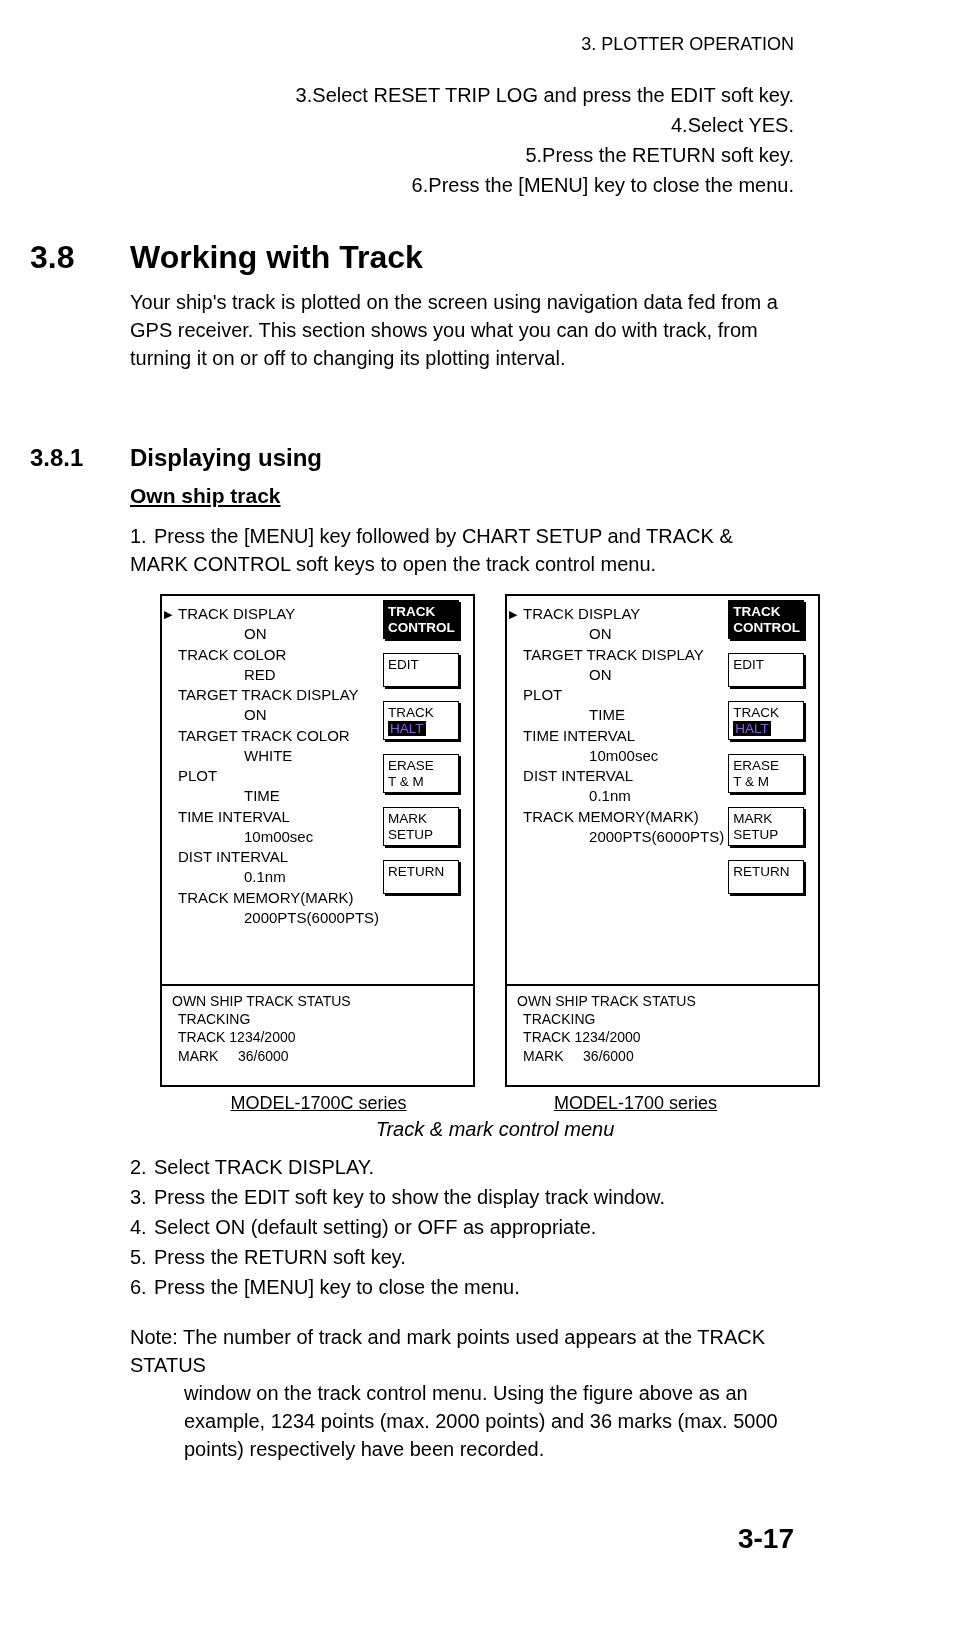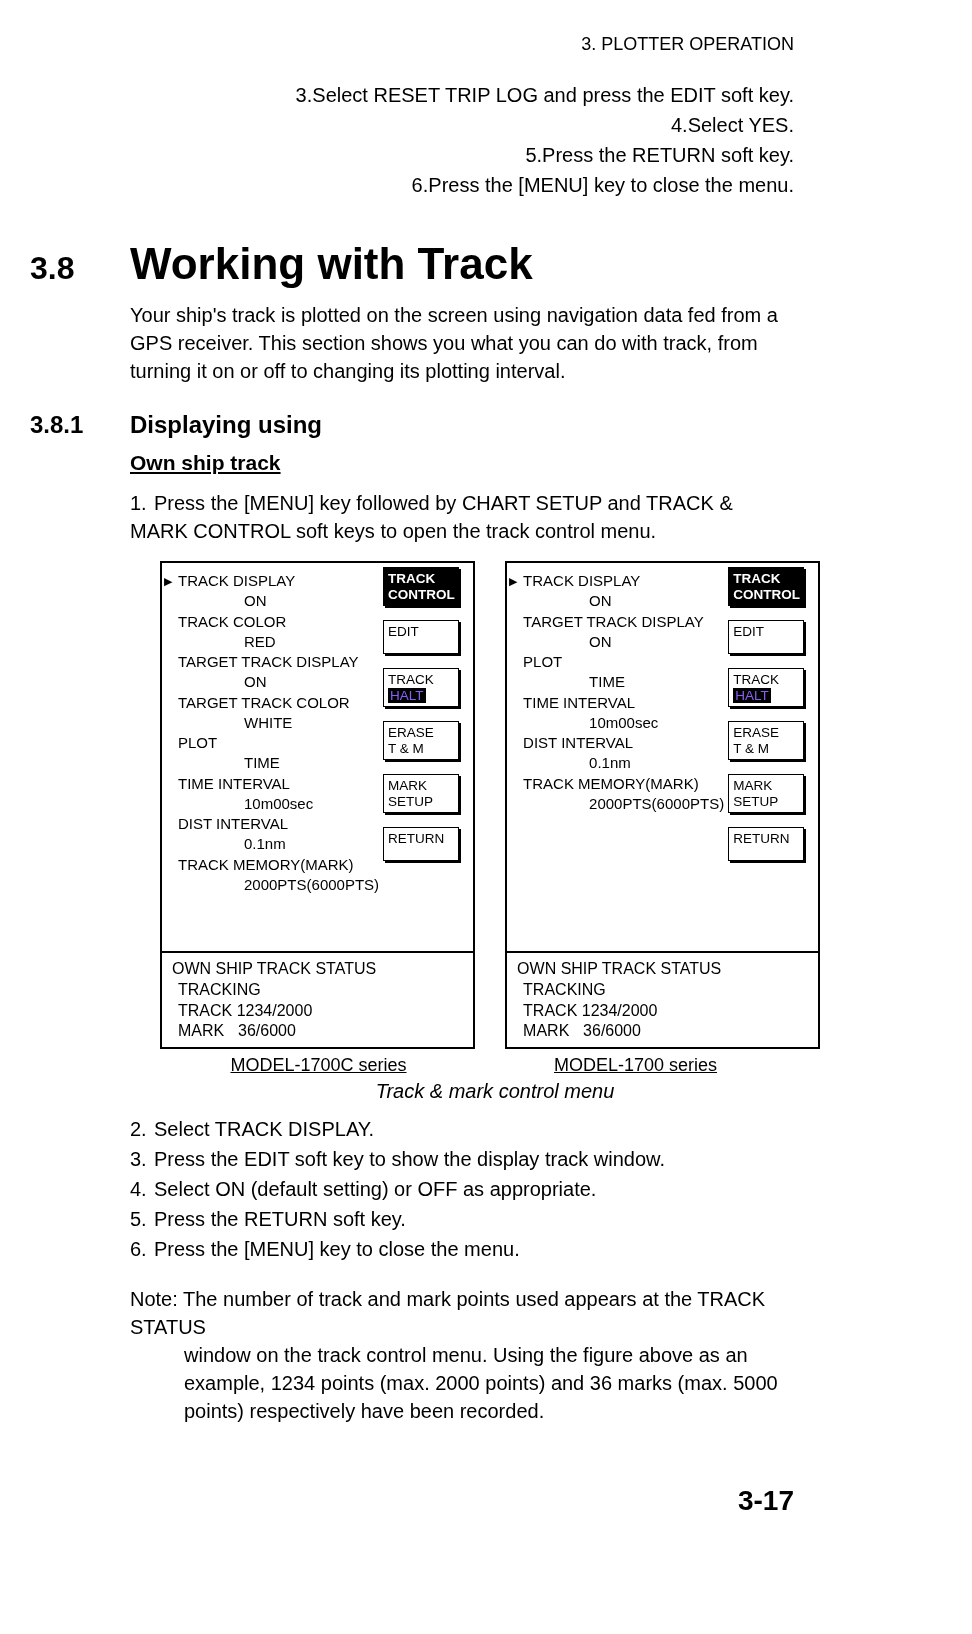--- a/index.html
+++ b/index.html
@@ -38,26 +38,27 @@
   }
   .h-num {
     font-size: 32px;
     font-weight: bold;
     width: 100px;
   }
   .h-num-sub {
     font-size: 24px;
     font-weight: bold;
     width: 100px;
-  }
-  .h-title { font-size: 44px; font-weight: bold; }
+    margin-top: 32px;
+  }
+  .h-title { font-size: 32px; font-weight: bold; }
   .h-title-sub { font-size: 24px; font-weight: bold; }
   .section-para {
     margin-left: 100px;
-    margin-bottom: 26px;
+    margin-bottom: 40px;
   }
   .sub-heading {
     margin-left: 100px;
     font-size: 21px;
     font-weight: bold;
     text-decoration: underline;
     margin-bottom: 14px;
   }
   .steps-indented {
     margin-left: 100px;
@@ -123,22 +124,22 @@
     min-height: 34px;
   }
   .sk-active {
     background: #000; color: #fff; font-weight: bold;
   }
   .sk-halt-line2 {
     background: #000; color: #8b5cf6; display: inline-block; padding: 0 2px; font-weight: normal;
   }
   .status-box {
     border-top: 2px solid #000;
-    padding: 6px 10px 5px 10px;
-    font-size: 16px;
+    padding: 6px 10px 20px 10px;
+    font-size: 14px;
     line-height: 1.3;
   }
   .fig-labels {
     margin-left: 130px;
     display: flex;
     margin-bottom: 4px;
     font-size: 18px;
   }
   .fig-lbl { width: 348px; text-align: center; text-decoration: underline; }
   .fig-lbl2 { width: 348px; text-align: center; text-decoration: underline; }

